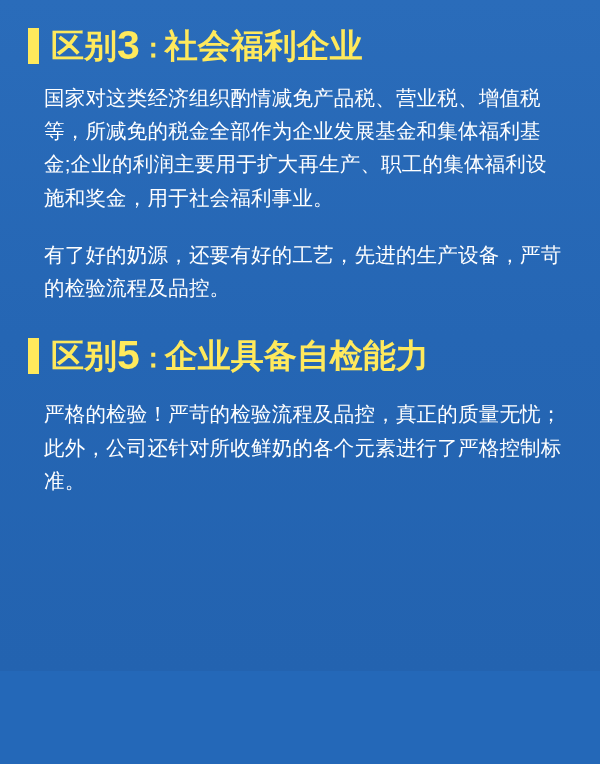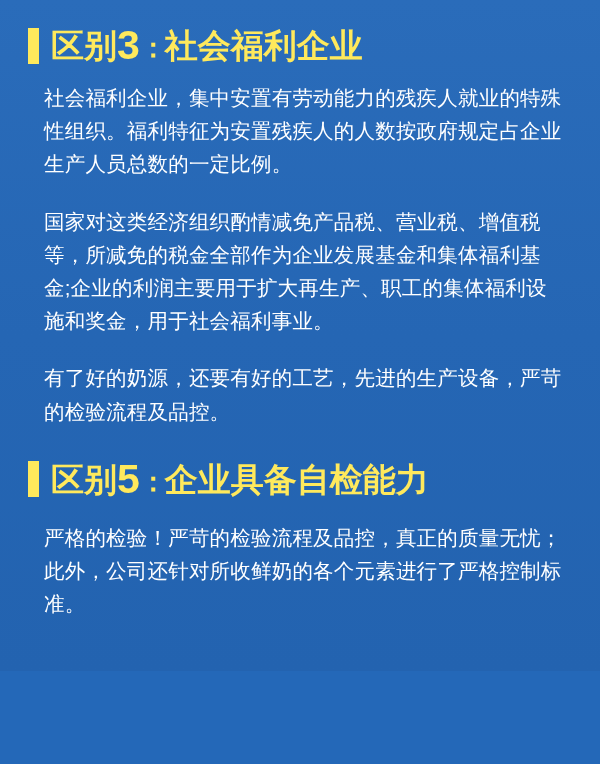--- a/index.html
+++ b/index.html
@@ -74,21 +74,20 @@
 </head>
 <body>
 
 <div class="page">
 
   <div class="section sec1">
     <div class="heading">
       <div class="heading-bar"></div>
       <div class="heading-text"><span>区别</span><span class="num">3</span><span class="colon">：</span><span>社会福利企业</span></div>
     </div>
-    <p class="body-text">社会福利企业，集中安置有劳动能力的残疾人就业的特殊性组织。福利特征为安置残疾人的人数按政府规定占企业生产人员总数的一定比例。</p>
     <p class="body-text">国家对这类经济组织酌情减免产品税、营业税、增值税等，所减免的税金全部作为企业发展基金和集体福利基金;企业的利润主要用于扩大再生产、职工的集体福利设施和奖金，用于社会福利事业。</p>
   </div>
 
   <div class="section sec2">
     <p class="body-text">有了好的奶源，还要有好的工艺，先进的生产设备，严苛的检验流程及品控。</p>
   </div>
 
   <div class="section sec3">
     <div class="heading">
       <div class="heading-bar"></div>

